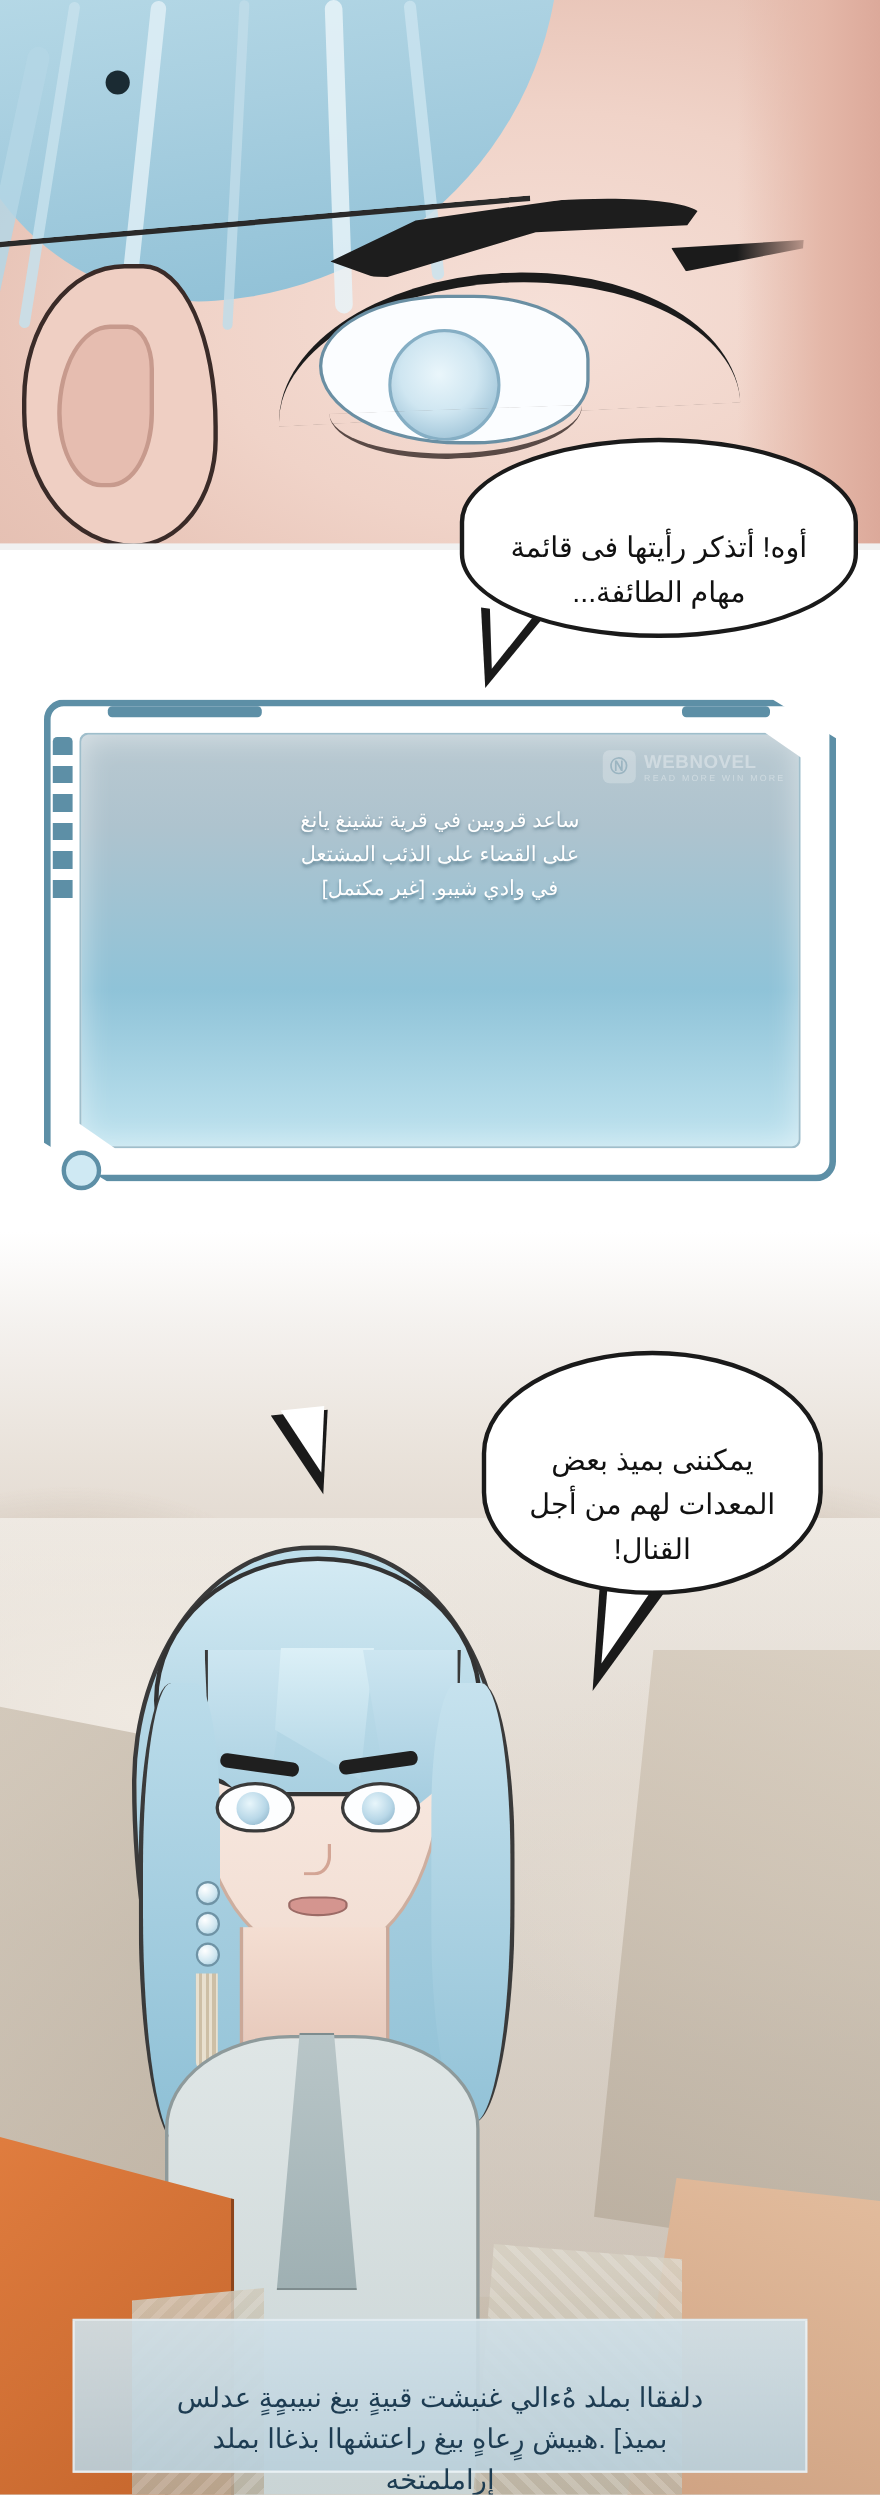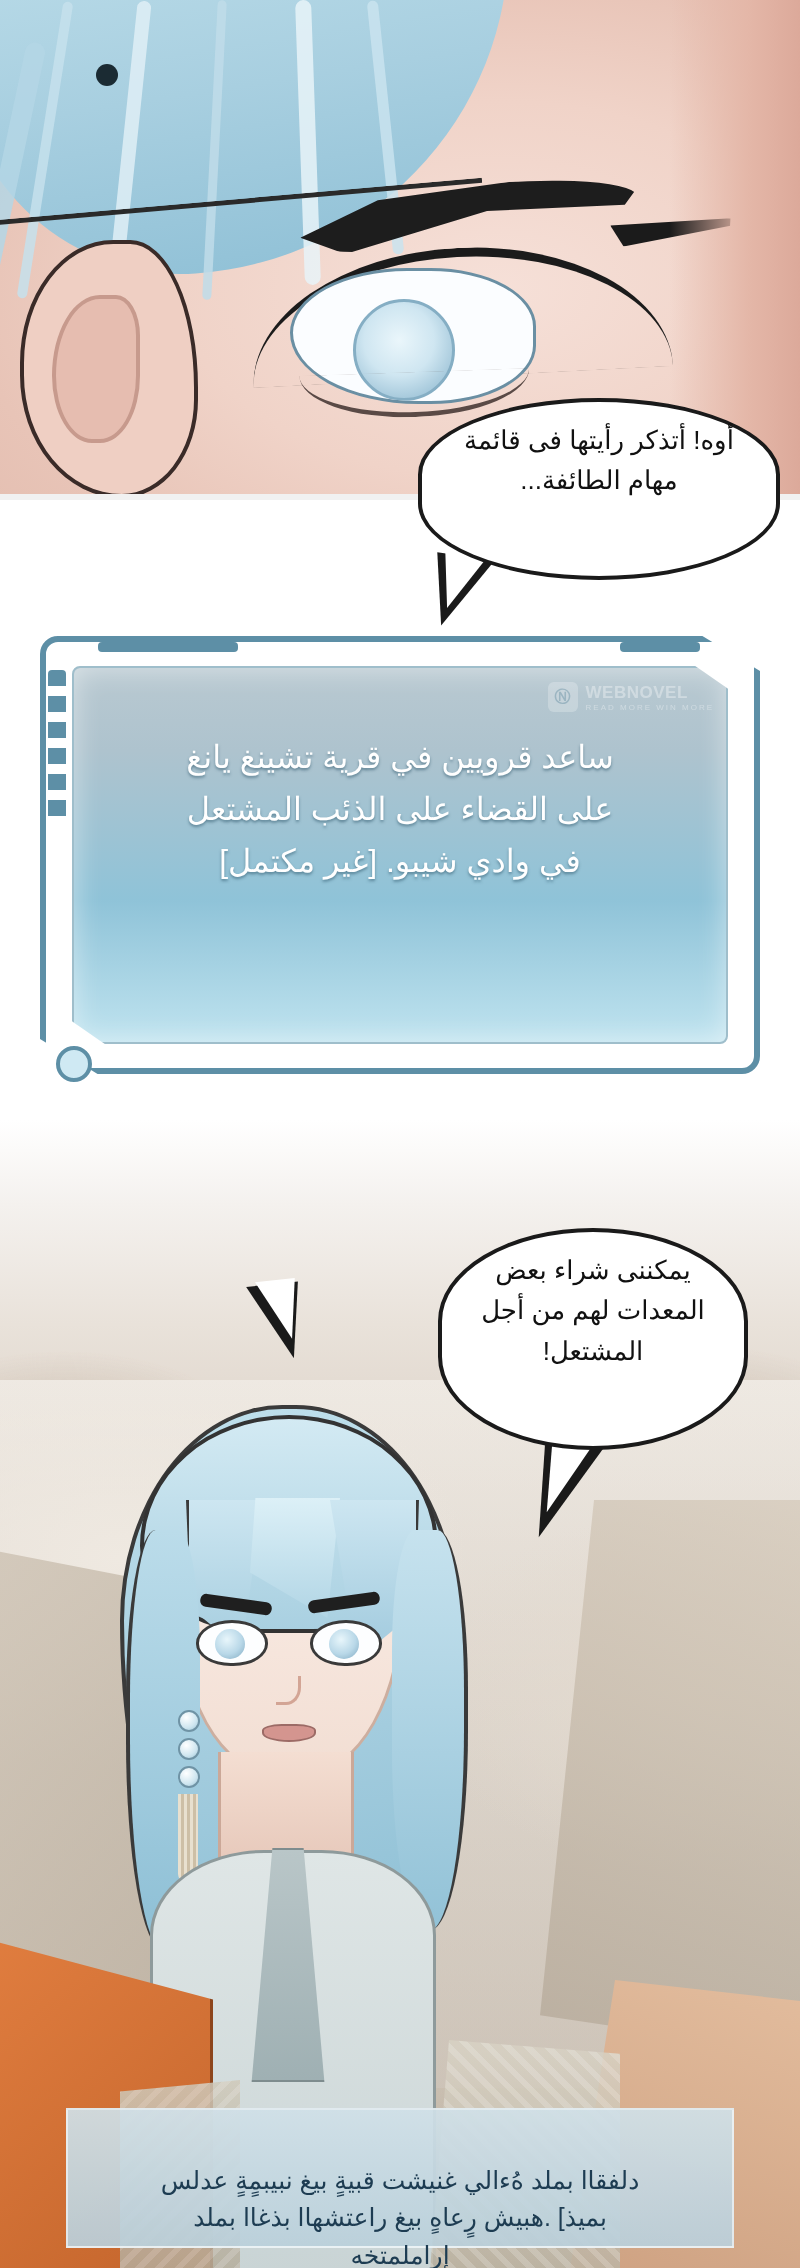--- a/index.html
+++ b/index.html
@@ -346,21 +346,21 @@
     opacity: .85;
   }
 
   
   .bubble {
     position: absolute;
     background: #ffffff;
     border: 4px solid #1a1a1a;
     border-radius: 50% / 42%;
     box-sizing: border-box;
-    display: flex; align-items: flex-start; justify-content: center;
+    display: flex; align-items: flex-end; justify-content: center;
     text-align: center;
     direction: rtl;
     color: #111;
     padding: 18px 26px;
     line-height: 1.55;
     font-size: 26px;
   }
   .bubble-tail {
     position: absolute;
     width: 0; height: 0;
@@ -471,21 +471,21 @@
     position: absolute; left: 16px; bottom: -8px; width: 28px; height: 28px;
     border-radius: 50%;
     background: #cfe9f3; border: 4px solid #5d8fa6;
   }
   .qc-text {
     position: absolute;
     left: 52px; right: 52px; top: 96px;
     direction: rtl;
     text-align: center;
     color: #ffffff;
-    font-size: 32px;
+    font-size: 19px;
     line-height: 1.62;
     text-shadow: 0 2px 3px rgba(40,80,100,.55);
     white-space: pre-line;
   }
   .qc-watermark {
     position: absolute;
     right: 46px; top: 46px;
     display: flex; align-items: center; gap: 8px;
     opacity: .35;
   }
@@ -615,21 +615,21 @@
   <div class="bubble" id="bubble1">
     <span>أوه! أتذكر رأيتها فى قائمة مهام الطائفة...</span>
   </div>
 
   <div class="bubble-tail" id="bubble2-tail"></div>
   <div id="bubble2-tail-in"></div>
 
   <div class="bubble-tail" id="bubble3-tail"></div>
   <div id="bubble3-tail-in"></div>
   <div class="bubble" id="bubble3">
-    <span>يمكننى شراء بعض المعدات لهم من أجل المشتعل!</span>
+    <span>يمكننى بميذ بعض المعدات لهم من أجل القنال!</span>
   </div>
 
   <div class="caption-box">
     <span>دلفقاا بملد هُءالي غنيشت قبيةٍ بيغ نبيبمٍةٍ عدلس
 بميذ] .هبيش رٍعاهٍ بيغ راعتشهاا بذغاا بملد
 إراملمتخه</span>
   </div>
 
 </div>
 

